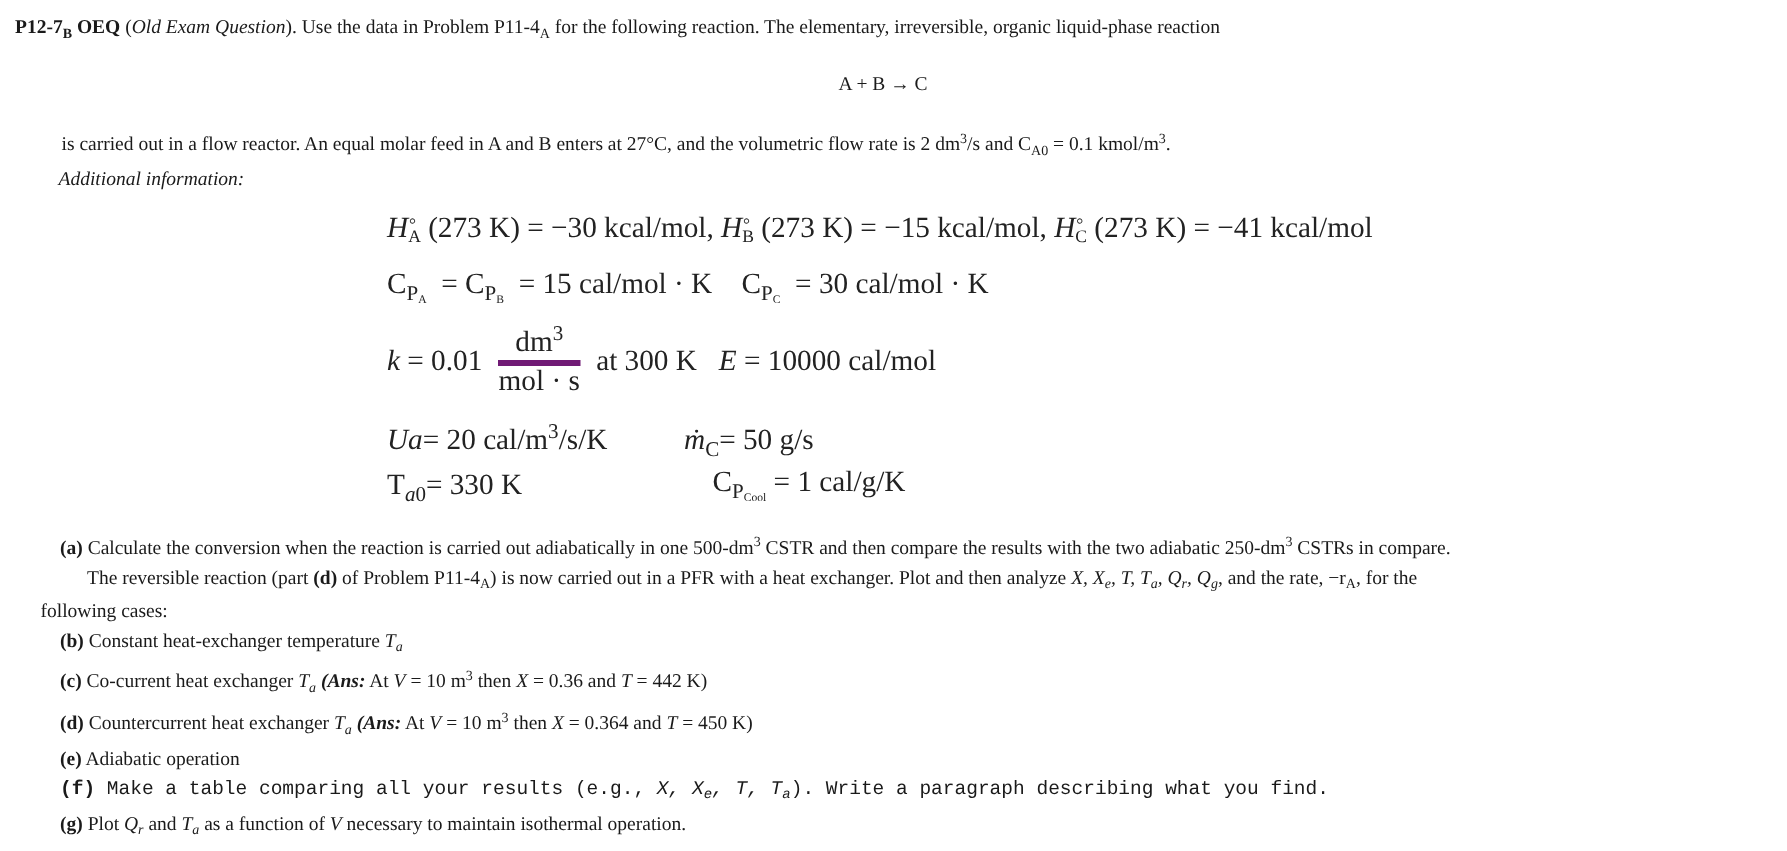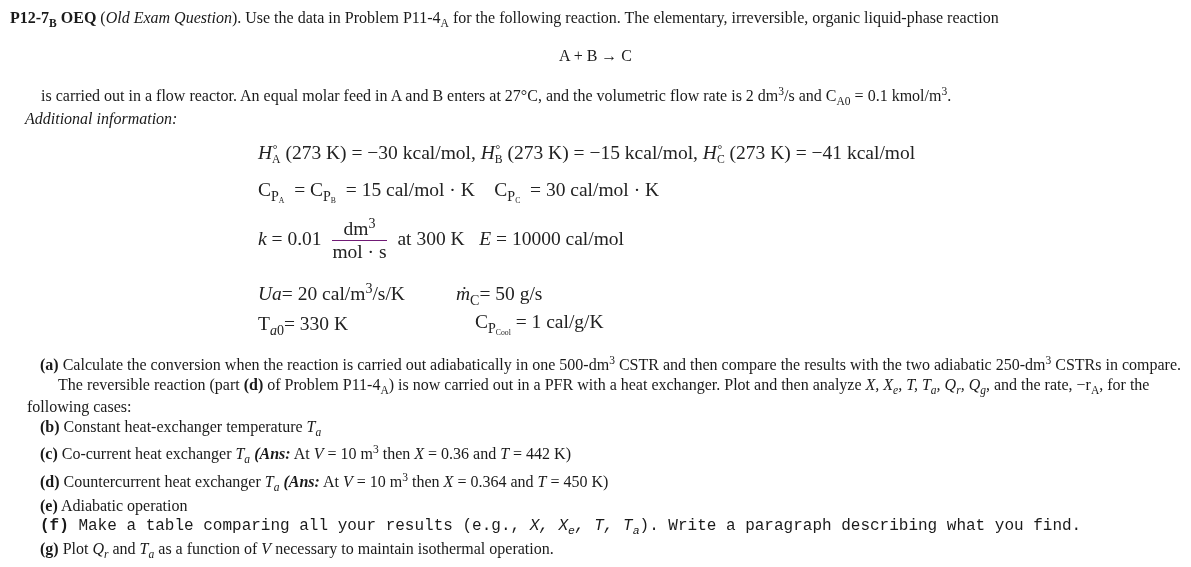--- a/index.html
+++ b/index.html
@@ -2,28 +2,28 @@
 <html><head>
 <meta charset="utf-8">
 <style>
   html, body { margin: 0; padding: 0; background: #ffffff; }
   body {
     width: 1191px; height: 567px; position: relative; overflow: hidden;
     font-family: "Liberation Serif", "DejaVu Serif", serif;
     color: #1a1a1a;
   }
   .abs { position: absolute; white-space: nowrap; }
-  .t { font-size: 16px; line-height: 18px; }
+  .t { font-size: 13px; line-height: 18px; }
   .eq { font-size: 19.5px; line-height: 24px; color: #222; }
   b { font-weight: bold; }
   i { font-style: italic; }
   sub { font-size: 0.72em; vertical-align: -0.35em; line-height: 0; }
   sup { font-size: 0.72em; vertical-align: 0.5em; line-height: 0; }
   .frac { display: inline-block; vertical-align: middle; text-align: center; margin: 0 6px; }
-  .frac .num { display: block; border-bottom: 1px solid #701a75; padding: 0 3px; line-height: 22px; }
+  .frac .num { display: block; border-bottom: 4px solid #701a75; padding: 0 3px; line-height: 22px; }
   .frac .den { display: block; line-height: 22px; }
   .subsub { font-size: 0.55em; vertical-align: -0.3em; }
   .deg { position: relative; }
   .deg .d { position: absolute; font-size: 0.6em; top: -0.35em; left: 0.05em; }
   .deg .s { font-size: 0.6em; vertical-align: -0.3em; }
 </style>
 </head>
 <body>
 
 <div class="abs t" style="left:10px; top:9px;">
@@ -31,21 +31,21 @@
   <b>OEQ</b>
   (<i>Old Exam Question</i>)<span>. Use the data in Problem P11-4</span><sub>A</sub><span> for the following reaction. The elementary, irreversible, organic liquid-phase reaction</span>
 </div>
 
 <div class="abs t" style="left:559px; top:47px;">A + B → C</div>
 
 <div class="abs t" style="left:41px; top:87px;">
   <span>is carried out in a flow reactor. An equal molar feed in A and B enters at 27°C, and the volumetric flow rate is 2 dm</span><sup>3</sup><span>/s and C</span><sub>A0</sub><span> = 0.1 kmol/m</span><sup>3</sup><span>.</span>
 </div>
 
-<div class="abs t" style="left:25px; top:110px;">
+<div class="abs t" style="left:39px; top:110px;">
   <i>Additional information:</i>
 </div>
 
 <div class="abs eq" style="left:258px; top:141px;">
   <span><i>H</i><span class="deg"><span class="d">°</span><span class="s">A</span></span> <span>(273 K)</span> <span>= −30 kcal/mol,</span></span>
   <span><i>H</i><span class="deg"><span class="d">°</span><span class="s">B</span></span> <span>(273 K)</span> <span>= −15 kcal/mol,</span></span>
   <span><i>H</i><span class="deg"><span class="d">°</span><span class="s">C</span></span> <span>(273 K)</span> <span>= −41 kcal/mol</span></span>
 </div>
 
 <div class="abs eq" style="left:258px; top:178px;">

